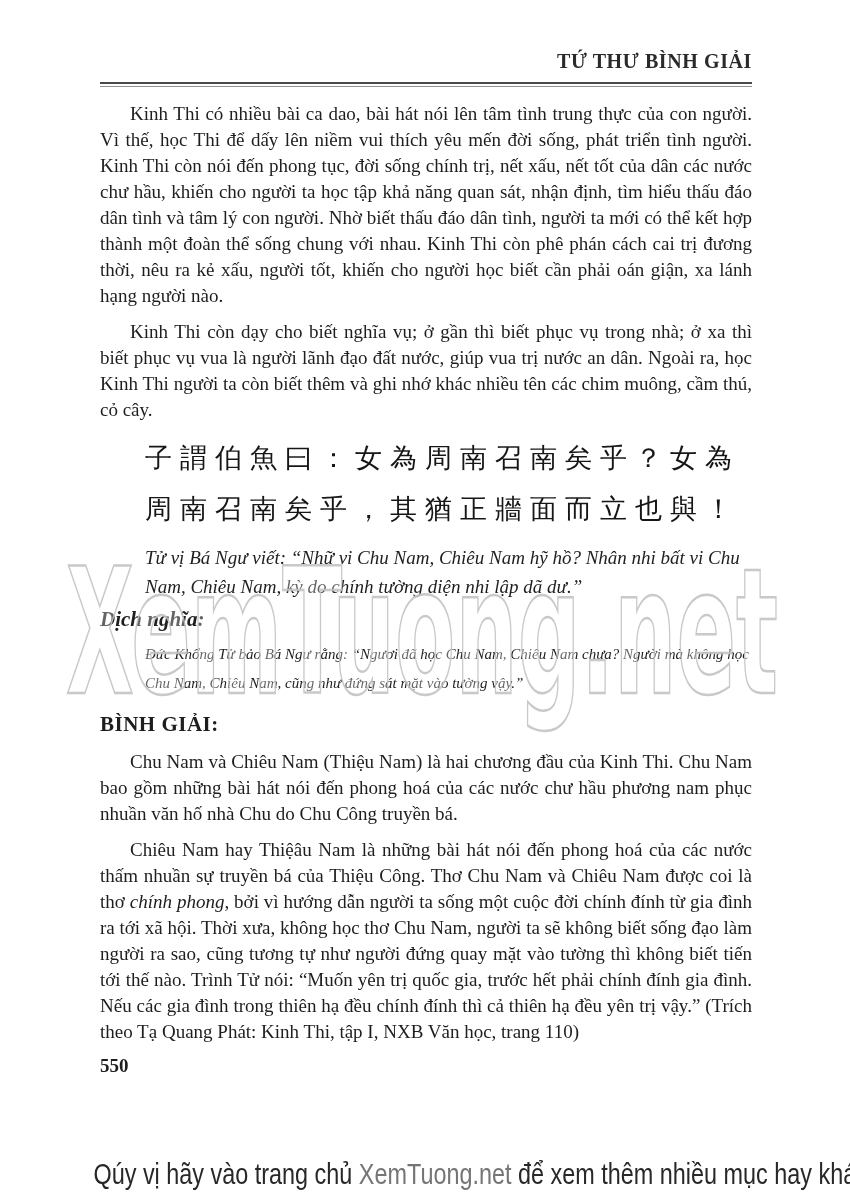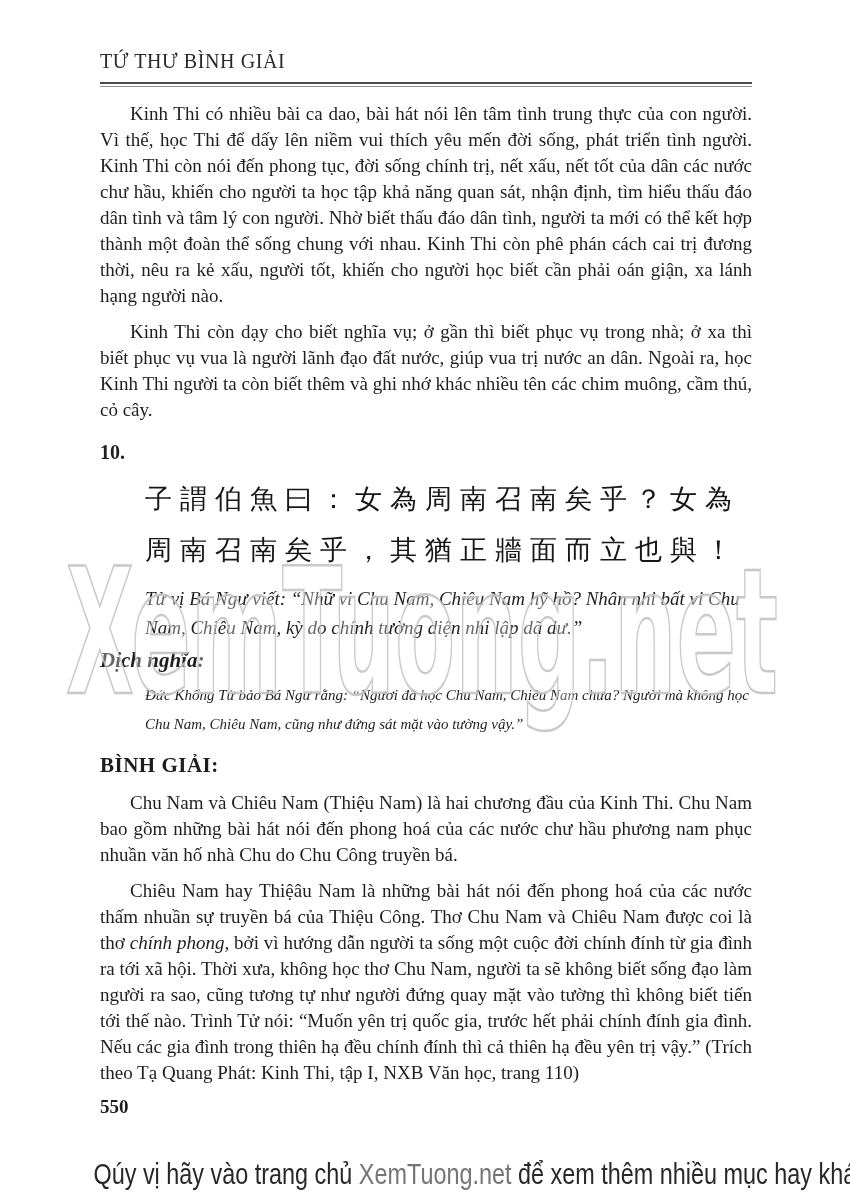--- a/index.html
+++ b/index.html
@@ -10,24 +10,25 @@
     overflow: hidden;
     font-family: "Liberation Serif", "DejaVu Serif", serif;
     color: #1e1e1e;
   }
   .content {
     position: absolute;
     left: 100px; right: 98px; top: 50px;
   }
   .book-title {
     font-size: 20px;
-    font-weight: normal;
+    font-weight: bold;
     letter-spacing: 0.6px;
     color: #2a2a2a;
     margin: 0 0 9px 0;
+    text-align: right;
   }
   .header-rule {
     height: 2px;
     border-top: 2.5px solid #4a4a4a;
     border-bottom: 1.5px solid #909090;
     margin-bottom: 14px;
   }
   p.body-par {
     font-size: 19px;
     line-height: 26px;
@@ -106,21 +107,20 @@
 <body>
 
 <div class="content">
 
   <h1 class="book-title">TỨ THƯ BÌNH GIẢI</h1>
   <div class="header-rule"></div>
 
   <p class="body-par">Kinh Thi có nhiều bài ca dao, bài hát nói lên tâm tình trung thực của con người. Vì thế, học Thi để dấy lên niềm vui thích yêu mến đời sống, phát triển tình người. Kinh Thi còn nói đến phong tục, đời sống chính trị, nết xấu, nết tốt của dân các nước chư hầu, khiến cho người ta học tập khả năng quan sát, nhận định, tìm hiểu thấu đáo dân tình và tâm lý con người. Nhờ biết thấu đáo dân tình, người ta mới có thể kết hợp thành một đoàn thể sống chung với nhau. Kinh Thi còn phê phán cách cai trị đương thời, nêu ra kẻ xấu, người tốt, khiến cho người học biết cần phải oán giận, xa lánh hạng người nào.</p>
   <p class="body-par">Kinh Thi còn dạy cho biết nghĩa vụ; ở gần thì biết phục vụ trong nhà; ở xa thì biết phục vụ vua là người lãnh đạo đất nước, giúp vua trị nước an dân. Ngoài ra, học Kinh Thi người ta còn biết thêm và ghi nhớ khác nhiều tên các chim muông, cầm thú, cỏ cây.</p>
 
-  <div class="section-number">10.</div>
 
   <div class="chinese-quote">子謂伯魚曰：女為周南召南矣乎？女為周南召南矣乎，其猶正牆面而立也與！</div>
 
   <div class="translit">Tử vị Bá Ngư viết: “Nhữ vi Chu Nam, Chiêu Nam hỹ hồ? Nhân nhi bất vi Chu Nam, Chiêu Nam, kỳ do chính tường diện nhi lập dã dư.”</div>
 
   <div class="dich-nghia">Dịch nghĩa:</div>
 
   <div class="translation">Đức Khổng Tử bảo Bá Ngư rằng: “Ngươi đã học Chu Nam, Chiêu Nam chưa? Người mà không học Chu Nam, Chiêu Nam, cũng như đứng sát mặt vào tường vậy.”</div>
 
   <div class="bg-heading">BÌNH GIẢI:</div>

